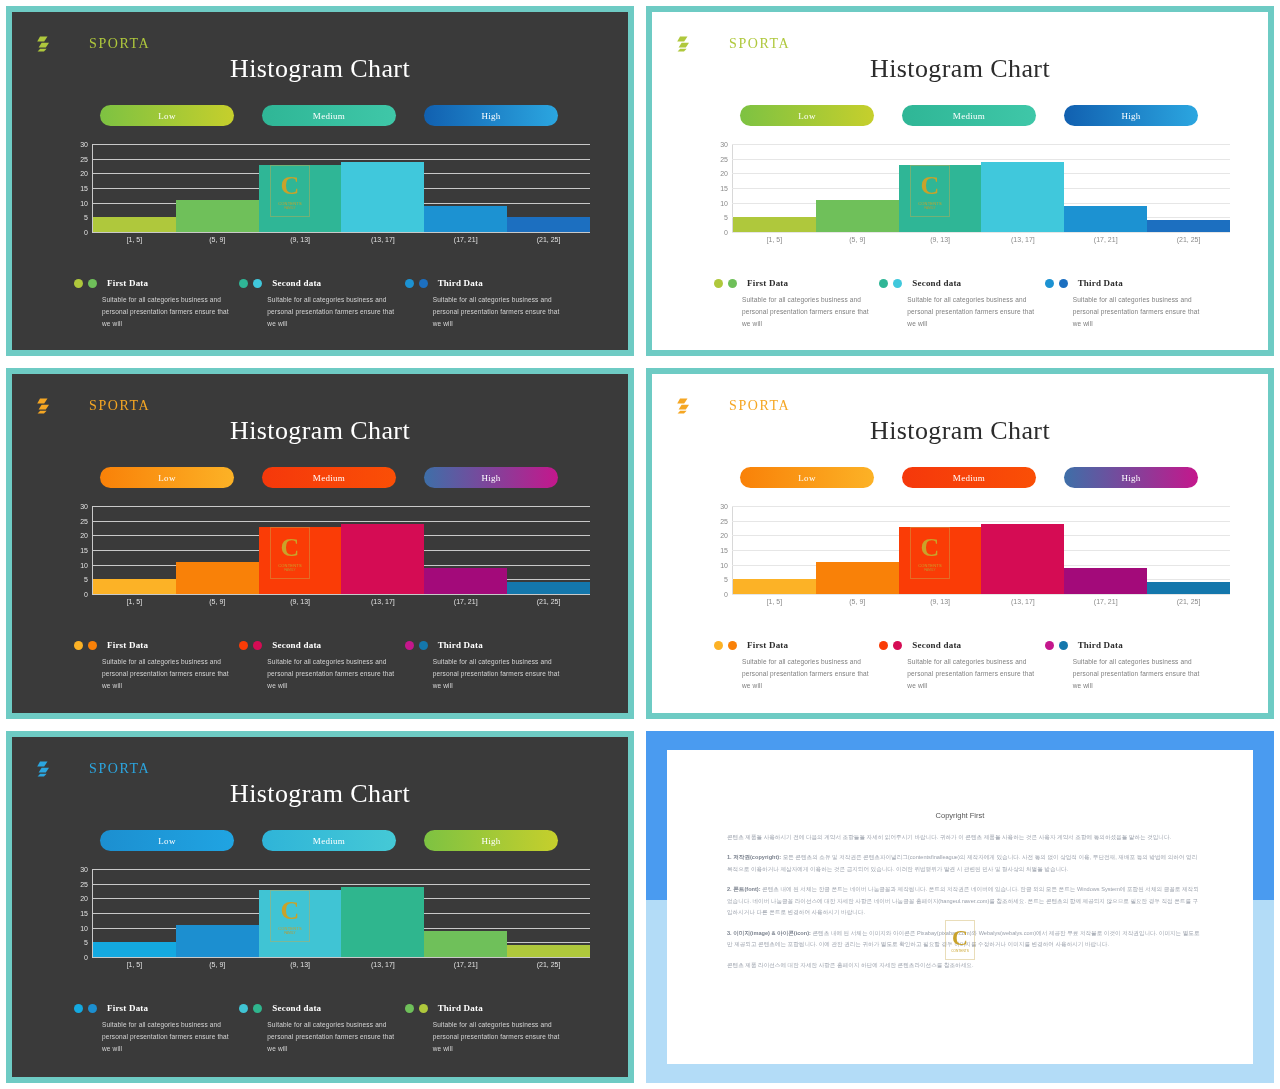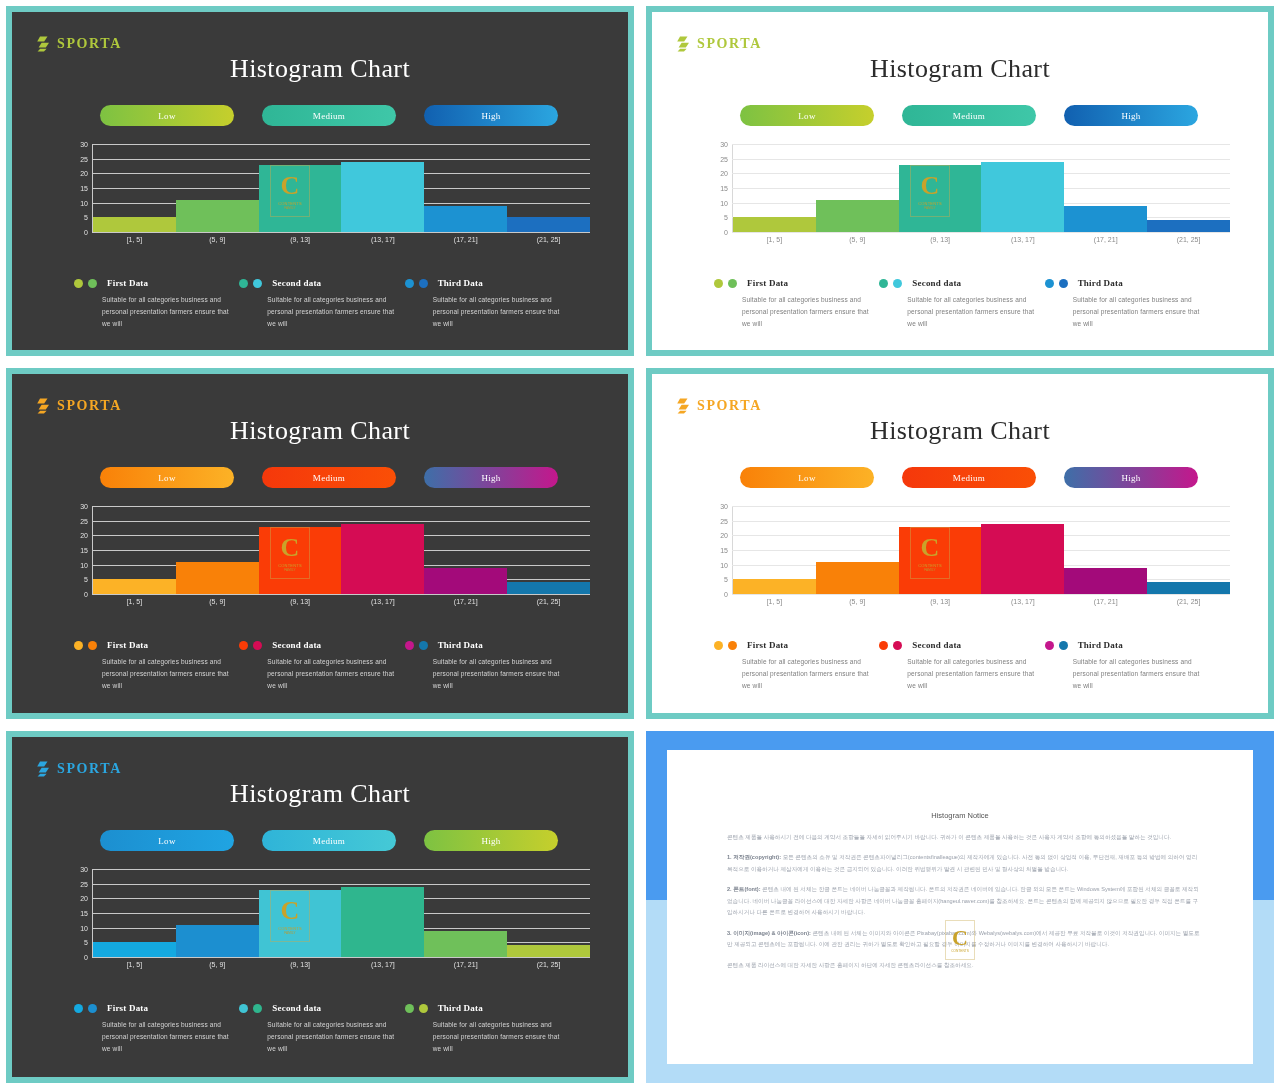--- a/index.html
+++ b/index.html
@@ -41,21 +41,21 @@
   .slide.frame-split .paper {
     position: absolute; left: 21px; top: 19px; right: 21px; bottom: 19px;
     background: #ffffff;
   }
 
   
   .logo { position: absolute; left: 24px; top: 24px; display: flex; align-items: center; gap: 7px; }
   .logo svg { display: block; }
   .logo .brand {
     font-family: "Liberation Serif", serif;
-    font-size: 14px; letter-spacing: 1.6px; font-weight: 700;
+    font-size: 14px; letter-spacing: 1.6px; font-weight: 400; margin-left: 32px;
   }
 
   
   .title {
     position: absolute; left: 0; right: 0; top: 42px;
     text-align: center;
     font-family: "Liberation Serif", serif;
     font-size: 26px; font-weight: 400; letter-spacing: .4px;
   }
   .dark .title { color: #FFFFFF; }
@@ -642,21 +642,21 @@
             <div class="legBody">Suitable for all categories  business and personal  presentation  farmers ensure  that we will</div>
           </div>
         </div>
       </div>
     </div>
     <div class="cell">
       <div class="slide frame-split">
         <div class="splitTop"></div>
         <div class="splitBot"></div>
         <div class="paper">
-          <div class="cpTitleEn">Histogram Notice</div>
+          <div class="cpTitleEn">Copyright First</div>
           <div class="cpBody">
             <p>콘텐츠 제품을 사용하시기 전에 다음의 계약서 조항들을 자세히 읽어주시기 바랍니다. 귀하가 이 콘텐츠 제품을 사용하는 것은 사용자 계약서 조항에 동의하셨음을 말하는 것입니다.</p>
             <p><b>1. 저작권(copyright):</b> 모든 콘텐츠의 소유 및 저작권은 콘텐츠파이널리그(contentsfinalleague)의 제작자에게 있습니다. 사전 동의 없이 상업적 이용, 무단전재, 재배포 등의 방법에 의하여 영리 목적으로 이용하거나 제삼자에게 이용하는 것은 금지되어 있습니다. 이러한 위법행위가 발견 시 관련된 민사 및 형사상의 처벌을 받습니다.</p>
             <p><b>2. 폰트(font):</b> 콘텐츠 내에 된 서체는 한글 폰트는 네이버 나눔글꼴과 제작됩니다. 폰트의 저작권은 네이버에 있습니다. 한글 외의 모든 폰트는 Windows System에 포함된 서체의 글꼴로 제작되었습니다. 네이버 나눔글꼴 라이선스에 대한 자세한 사항은 네이버 나눔글꼴 홈페이지(hangeul.naver.com)를 참조하세요. 폰트는 콘텐츠의 함께 제공되지 않으므로 필요한 경우 직접 폰트를 구입하시거나 다른 폰트로 변경하여 사용하시기 바랍니다.</p>
             <p><b>3. 이미지(image) &amp; 아이콘(icon):</b> 콘텐츠 내에 된 서체는 이미지와 아이콘은 Pixabay(pixabay.com)와 Webalys(webalys.com)에서 제공한 무료 저작물로 이것이 저작권입니다. 이미지는 별도로만 제공되고 콘텐츠에는 포함됩니다. 이에 관한 권리는 귀하가 별도로 확인하고 필요할 경우 이미지를 수정하거나 이미지를 변경하여 사용하시기 바랍니다.</p>
             <p>콘텐츠 제품 라이선스에 대한 자세한 사항은 홈페이지 하단에 자세한 콘텐츠라이선스를 참조하세요.</p>
           </div>
           <div class="cpWatermark">
             <div class="wmC">C</div>
             <div class="wmT">CONTENTS</div>

